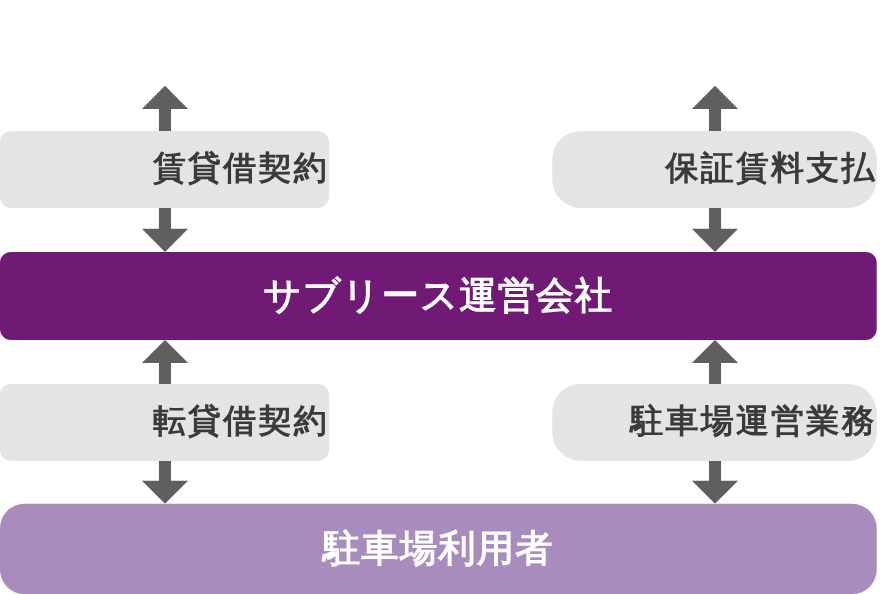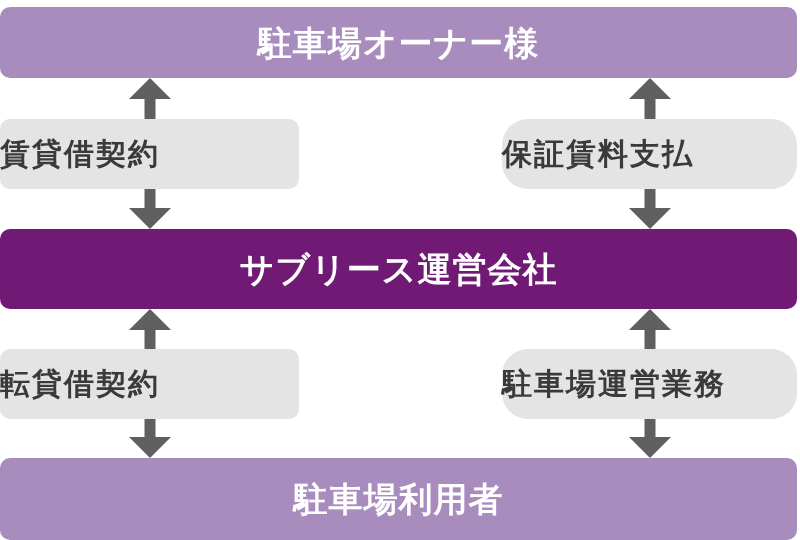--- a/index.html
+++ b/index.html
@@ -28,28 +28,28 @@
   .bar .bar-label {
     color: #FFFFFF;
     font-size: 34px;
     font-weight: 700;
     letter-spacing: 1px;
     line-height: 1;
     white-space: nowrap;
   }
   .bar-owner    { top: 7px;   height: 71px; }
   .bar-operator { top: 229px; height: 80px; }
-  .bar-user     { top: 458px; height: 82px; }
+  .bar-user     { top: 458px; height: 82px; border-radius: 22px; }
 
   .edge-label {
     position: absolute;
     border-radius: 10px;
     display: flex;
     align-items: center;
-    justify-content: flex-start;
+    justify-content: flex-end;
     z-index: 2;
     color: #3A3A3A;
     font-size: 30px;
     font-weight: 700;
     letter-spacing: 2px;
     line-height: 1;
     white-space: nowrap;
   }
   .edge-row1 { top: 119px; height: 70px; }
   .edge-row2 { top: 349px; height: 70px; }
@@ -64,23 +64,20 @@
   .arrow-col-left  { left: 128px; }
   .arrow-col-right { left: 628px; }
   .arrow-row1 { top: 78px;  height: 151px; }
   .arrow-row2 { top: 309px; height: 149px; }
 </style>
 </head>
 <body>
 
 <div class="stage">
 
-  <div class="bar bar-owner" style="background-color: rgb(168, 140, 190);">
-    <span class="bar-label">駐車場オーナー様</span>
-  </div>
 
   <svg class="arrow arrow-col-left arrow-row1" viewBox="0 0 44 151">
     <polygon points="22,0 1,21 43,21" fill="#5F5F5F"></polygon>
     <rect x="16.5" y="19" width="11" height="113" fill="#5F5F5F"></rect>
     <polygon points="1,130 43,130 22,151" fill="#5F5F5F"></polygon>
   </svg>
   <svg class="arrow arrow-col-right arrow-row1" viewBox="0 0 44 151">
     <polygon points="22,0 1,21 43,21" fill="#5F5F5F"></polygon>
     <rect x="16.5" y="19" width="11" height="113" fill="#5F5F5F"></rect>
     <polygon points="1,130 43,130 22,151" fill="#5F5F5F"></polygon>

